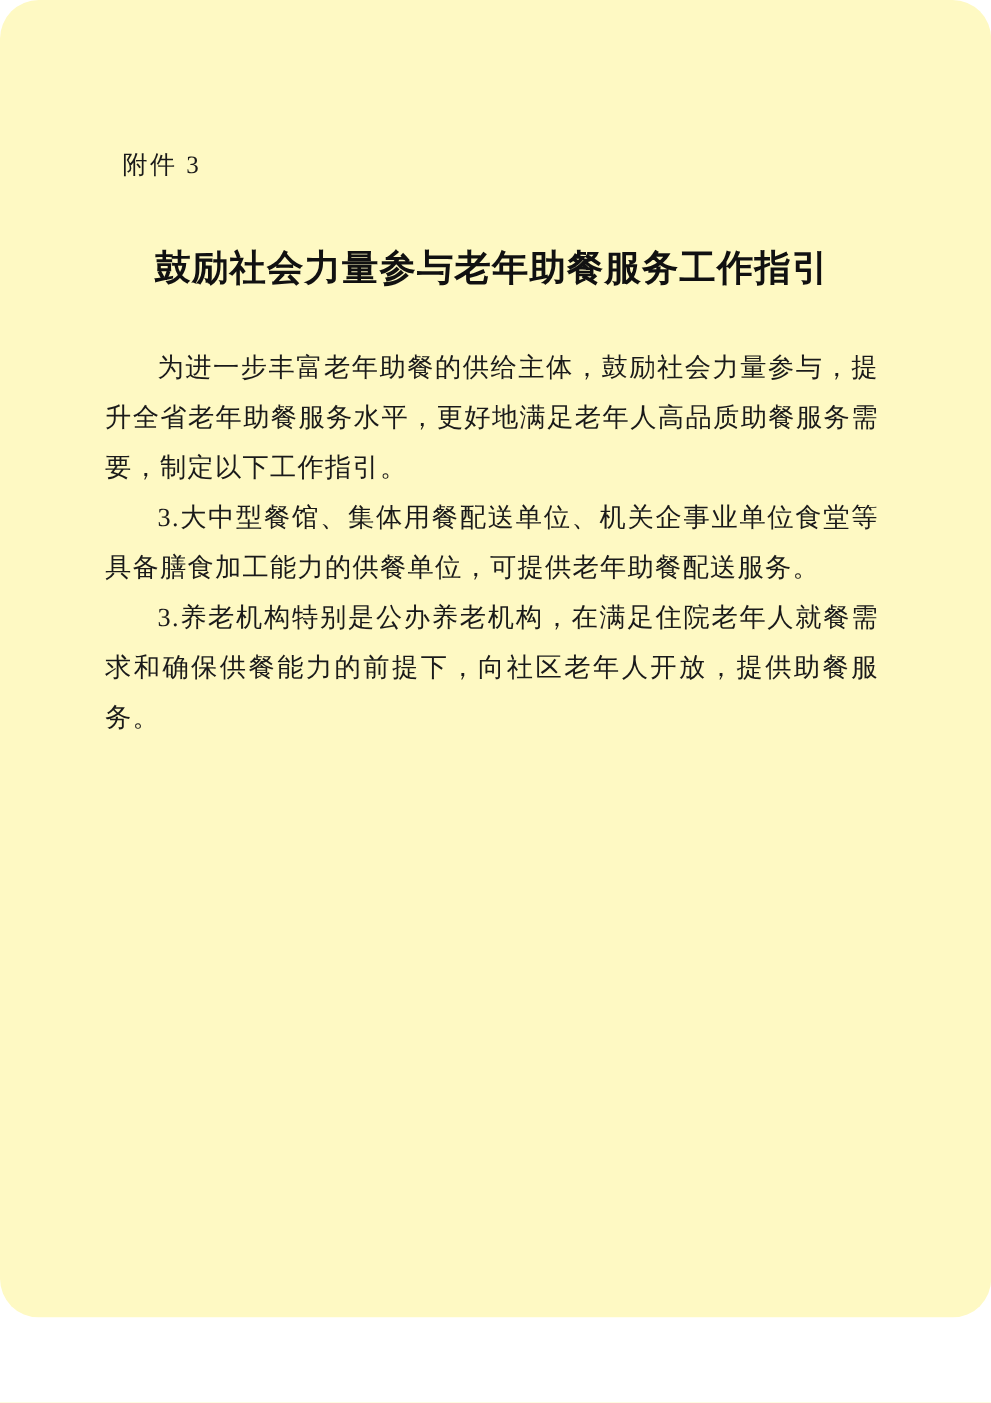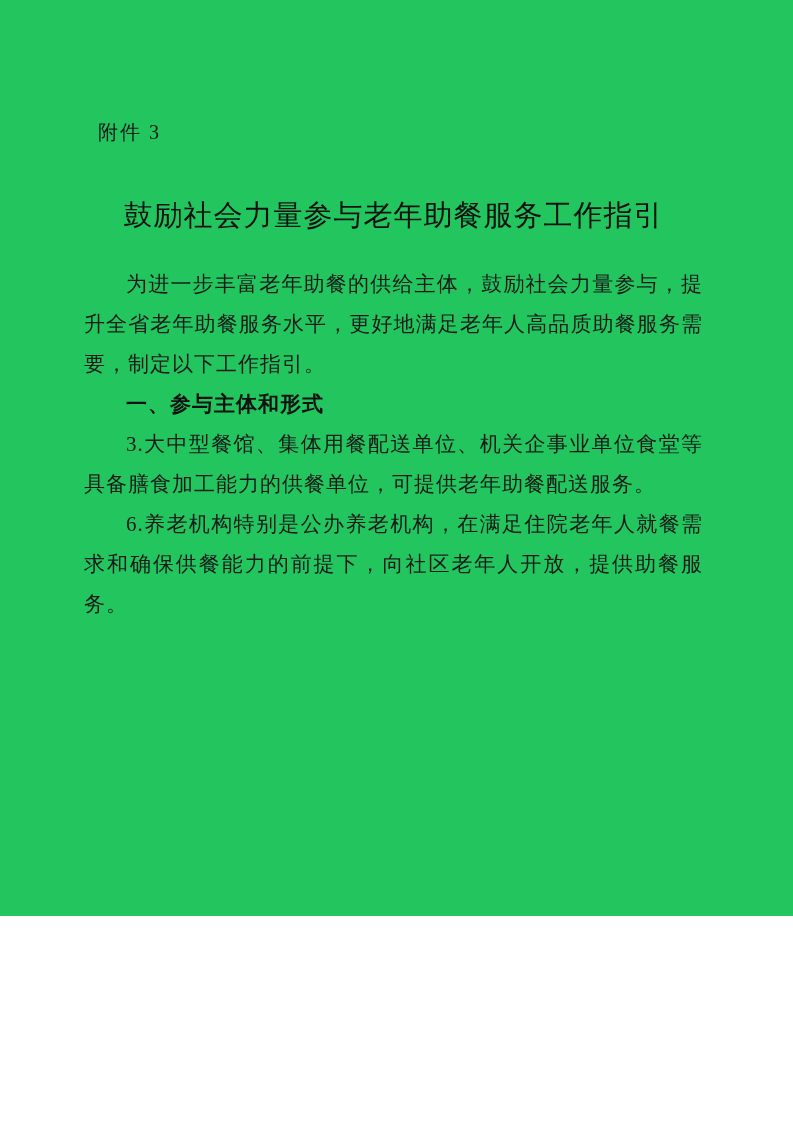--- a/index.html
+++ b/index.html
@@ -3,52 +3,53 @@
 <meta charset="utf-8">
 <style>
   html, body {
     margin: 0;
     padding: 0;
     background: #ffffff;
   }
   .page {
     position: relative;
     width: 793px;
-    height: 916px;
-    background: #22c55e;
+    height: 1054px;
+    background: #fef9c3;
     color: #1a1a1a;
     overflow: hidden;
     font-family: "Liberation Serif", "DejaVu Serif", serif;
+    border-radius: 31px;
   }
   .content {
     position: absolute;
     left: 84px;
     right: 90px;
     top: 118px;
   }
   .attachment-label {
     font-size: 20px;
     line-height: 28px;
     letter-spacing: 2px;
     color: #1a1a1a;
     padding-left: 14px;
   }
   .doc-title {
     margin: 49px 0 0 0;
     text-align: center;
     font-family: "Liberation Sans", "DejaVu Sans", sans-serif;
-    font-weight: normal;
+    font-weight: bold;
     font-size: 29px;
     line-height: 40px;
     letter-spacing: 1px;
     color: #111111;
     white-space: nowrap;
   }
   .doc-body {
-    margin-top: 29px;
+    margin-top: 39px;
     font-size: 21px;
     line-height: 40px;
     letter-spacing: 1px;
     text-align: justify;
     text-justify: inter-character;
     color: #1a1a1a;
   }
   .doc-body p {
     margin: 0;
     text-indent: 2em;
@@ -71,24 +72,23 @@
   <div class="content">
 
     <div class="attachment-label">附件 3</div>
 
     <h1 class="doc-title">鼓励社会力量参与老年助餐服务工作指引</h1>
 
     <div class="doc-body">
 
       <p>为进一步丰富老年助餐的供给主体，鼓励社会力量参与，提升全省老年助餐服务水平，更好地满足老年人高品质助餐服务需要，制定以下工作指引。</p>
 
-      <h2 class="section-heading">一、参与主体和形式</h2>
 
 
       <p>3.大中型餐馆、集体用餐配送单位、机关企事业单位食堂等具备膳食加工能力的供餐单位，可提供老年助餐配送服务。</p>
 
 
-      <p>6.养老机构特别是公办养老机构，在满足住院老年人就餐需求和确保供餐能力的前提下，向社区老年人开放，提供助餐服务。</p>
+      <p>3.养老机构特别是公办养老机构，在满足住院老年人就餐需求和确保供餐能力的前提下，向社区老年人开放，提供助餐服务。</p>
 
 
     </div>
   </div>
 </div>
 
 </body></html>

